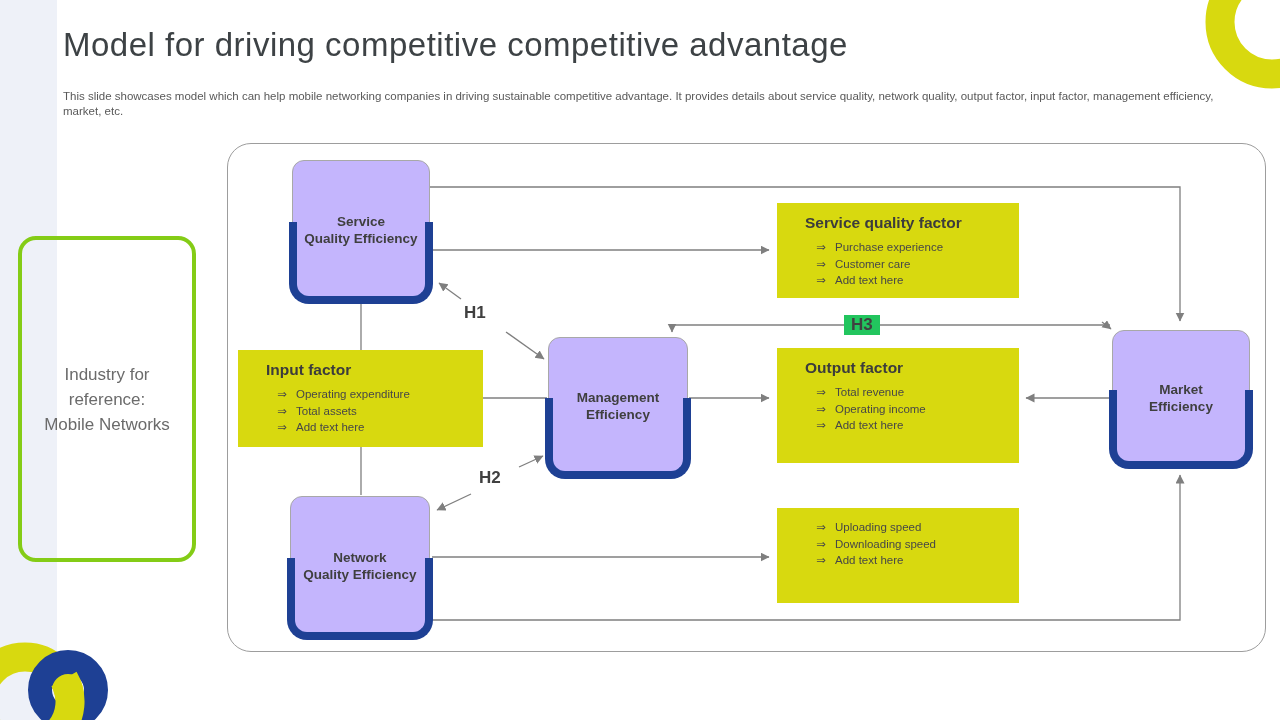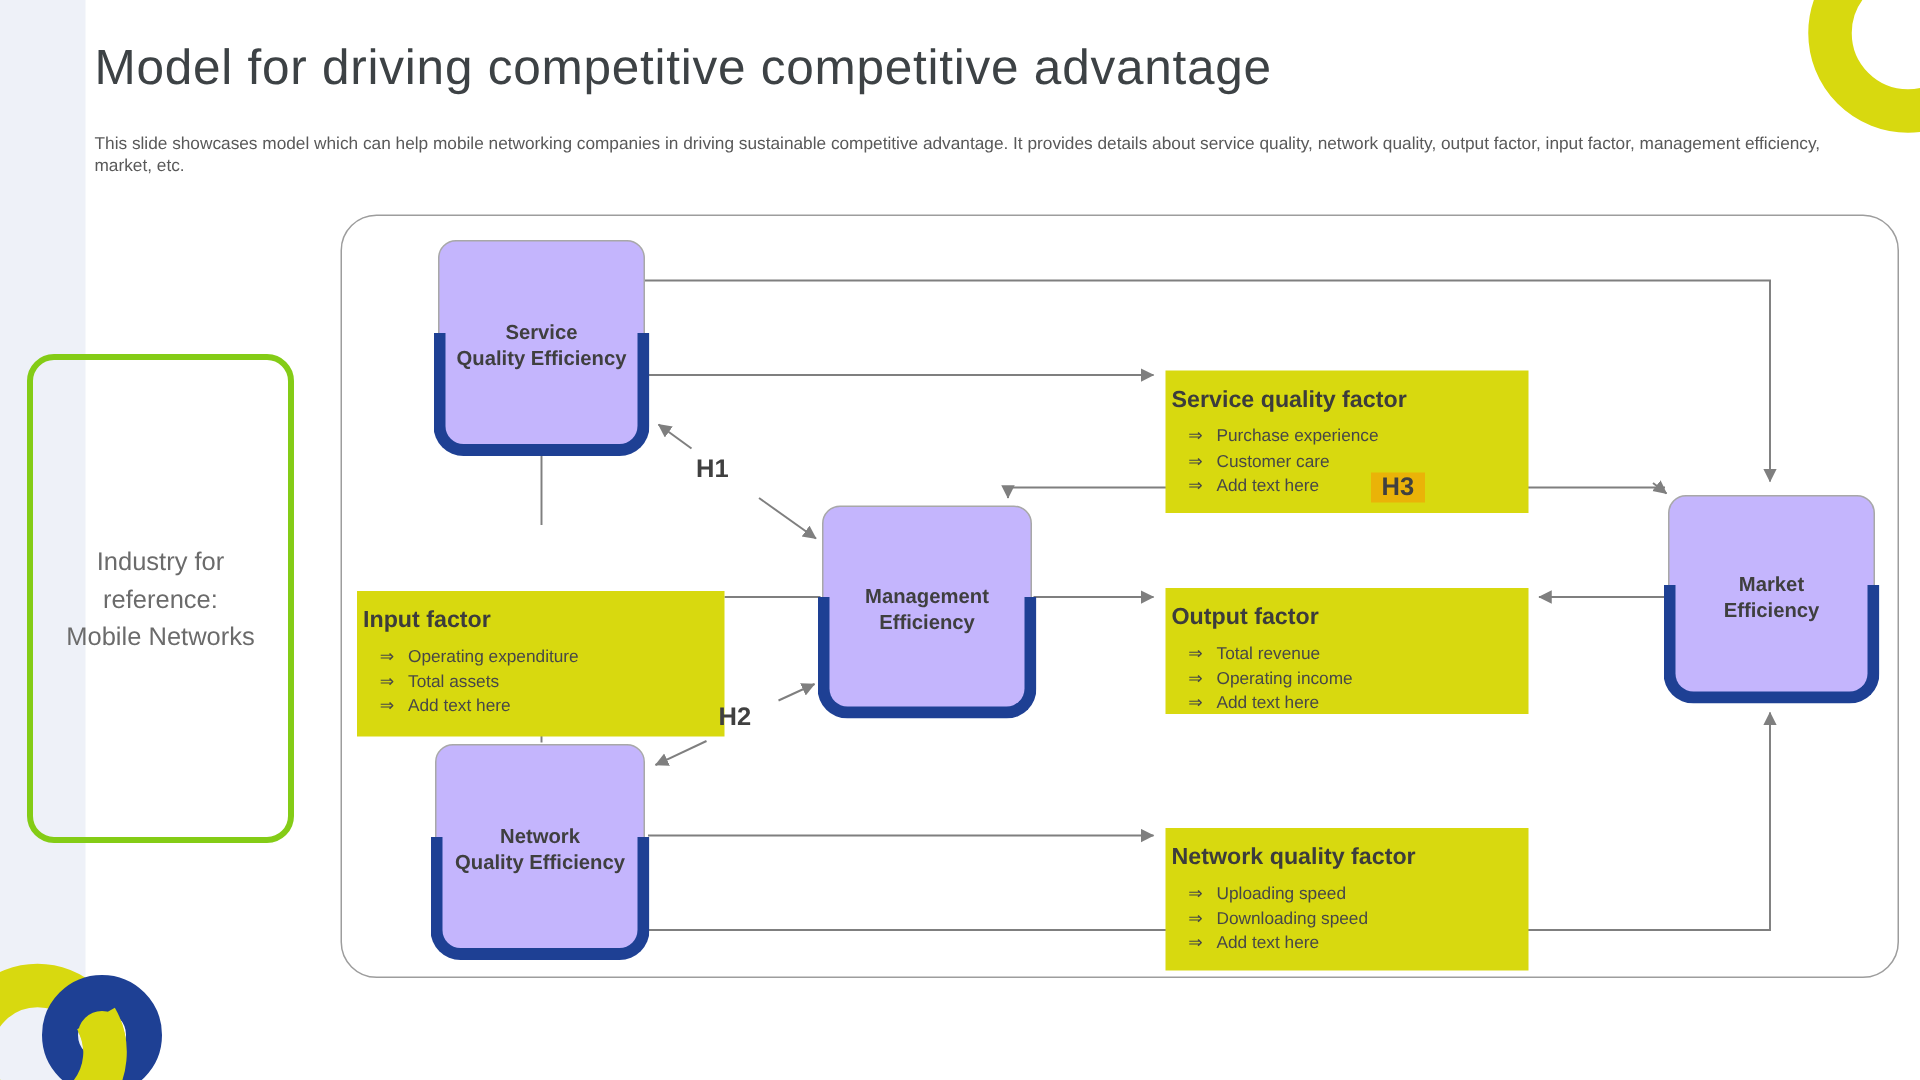--- a/index.html
+++ b/index.html
@@ -34,33 +34,33 @@
   .ebox{position:absolute;background:#c4b5fd;border:1px solid #a8a8a8;border-radius:12px;z-index:4;
     display:flex;align-items:center;justify-content:center;text-align:center;}
   .ebox .lbl{position:relative;z-index:2;font-weight:bold;font-size:13.5px;line-height:17px;color:var(--text-dark);}
   .ebox::after{content:'';position:absolute;left:-4px;right:-4px;top:44%;bottom:-5px;
     border:8px solid var(--accent-navy);border-top:none;border-radius:0 0 20px 20px;z-index:1;}
   .ebox-service{left:292px;top:160px;width:138px;height:140px;}
   .ebox-management{left:548px;top:337px;width:140px;height:138px;}
   .ebox-market{left:1112px;top:330px;width:138px;height:135px;}
   .ebox-network{left:290px;top:496px;width:140px;height:140px;}
 
-  .fbox{position:absolute;background:var(--accent-yellow);z-index:4;padding:11px 8px 0 4px;margin-top:44px;}
+  .fbox{position:absolute;background:var(--accent-yellow);z-index:4;padding:11px 8px 0 28px;}
   .fbox .ftitle{font-weight:bold;font-size:15.5px;color:#3c3c3c;margin-bottom:7px;}
   .fbox .item{display:flex;gap:8px;font-size:11.5px;line-height:16.5px;color:#474747;padding-left:10px;}
   .fbox .glyph{width:12px;text-align:center;flex:none;}
   .fbox-input{left:238px;top:350px;width:245px;height:97px;}
   .fbox-servq{left:777px;top:203px;width:242px;height:95px;}
-  .fbox-output{left:777px;top:348px;width:242px;height:84px;}
+  .fbox-output{left:777px;top:348px;width:242px;height:115px;}
   .fbox-netq{left:777px;top:508px;width:242px;height:95px;}
 
   .hlabel{position:absolute;z-index:5;font-weight:bold;font-size:17px;color:#404040;}
   .hlabel-h1{left:464px;top:303px;}
   .hlabel-h2{left:479px;top:468px;}
-  .hlabel-h3{left:914px;top:315px;background:#eab308;padding:0 7px;}
+  .hlabel-h3{left:844px;top:315px;background:#22c55e;padding:0 7px;}
 
   .footer-note{position:absolute;left:280px;right:0;top:701px;text-align:center;z-index:4;
     font-size:11px;color:var(--text-gray);}
   .page-number{position:absolute;right:46px;top:694px;z-index:4;font-size:10.5px;color:var(--text-gray);margin-top:37px;}
 </style>
 </head>
 <body>
 
 <div class="slide">
 
@@ -177,21 +177,20 @@
         <span class="glyph">⇒</span>
         <span>Operating income</span>
       </div>
     <div class="item">
         <span class="glyph">⇒</span>
         <span>Add text here</span>
       </div>
   </div>
 
   <div class="fbox fbox-netq">
-    <div class="ftitle">Network quality factor</div>
     <div class="item">
         <span class="glyph">⇒</span>
         <span>Uploading speed</span>
       </div>
     <div class="item">
         <span class="glyph">⇒</span>
         <span>Downloading speed</span>
       </div>
     <div class="item">
         <span class="glyph">⇒</span>

